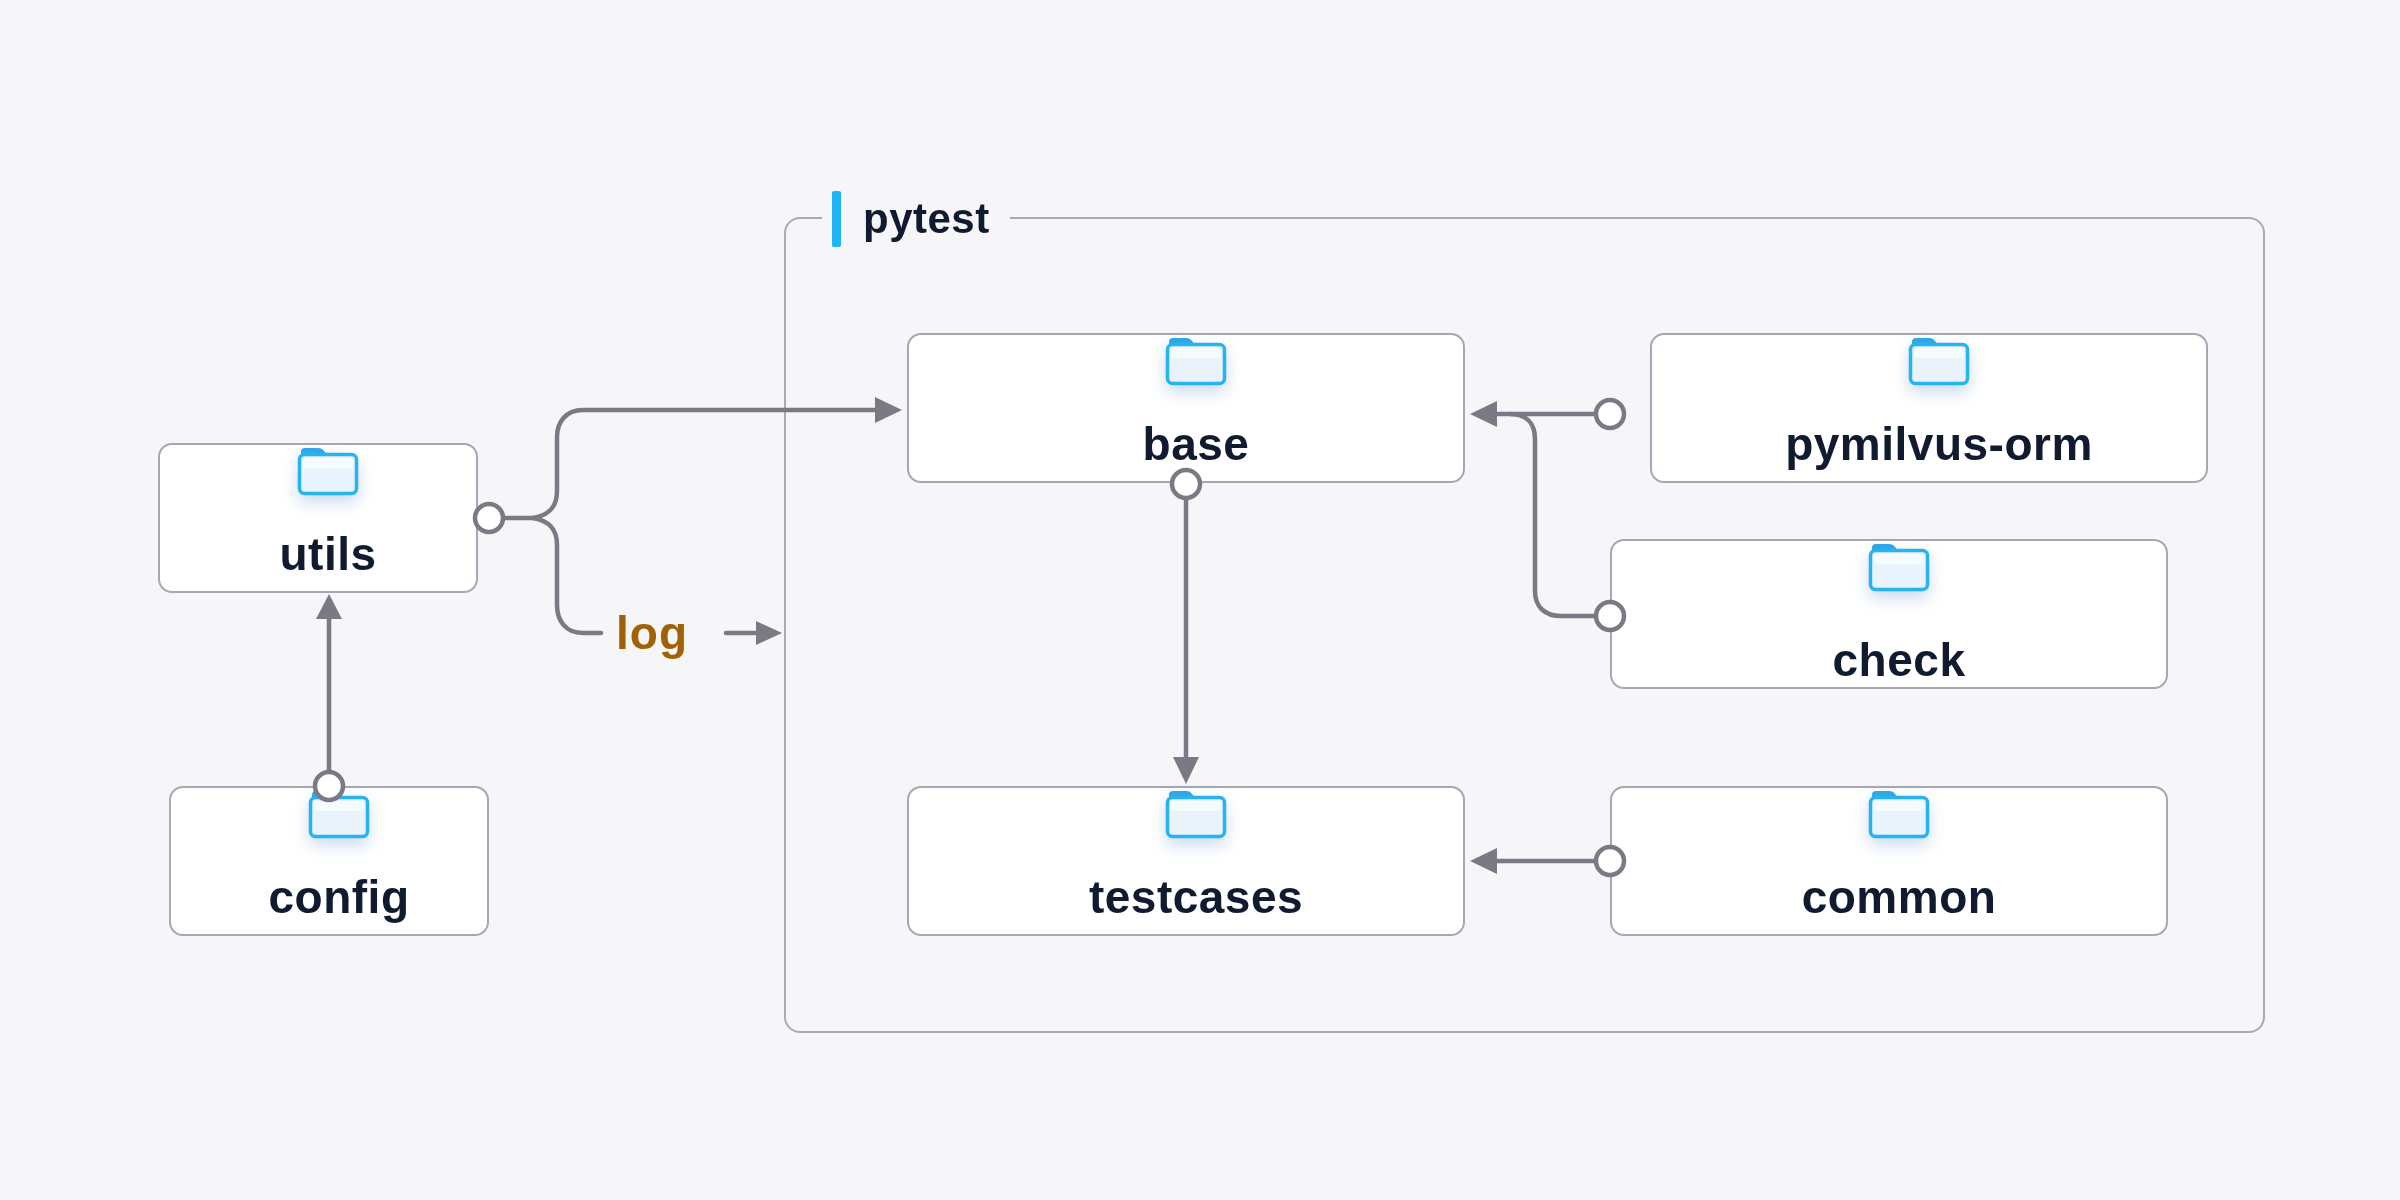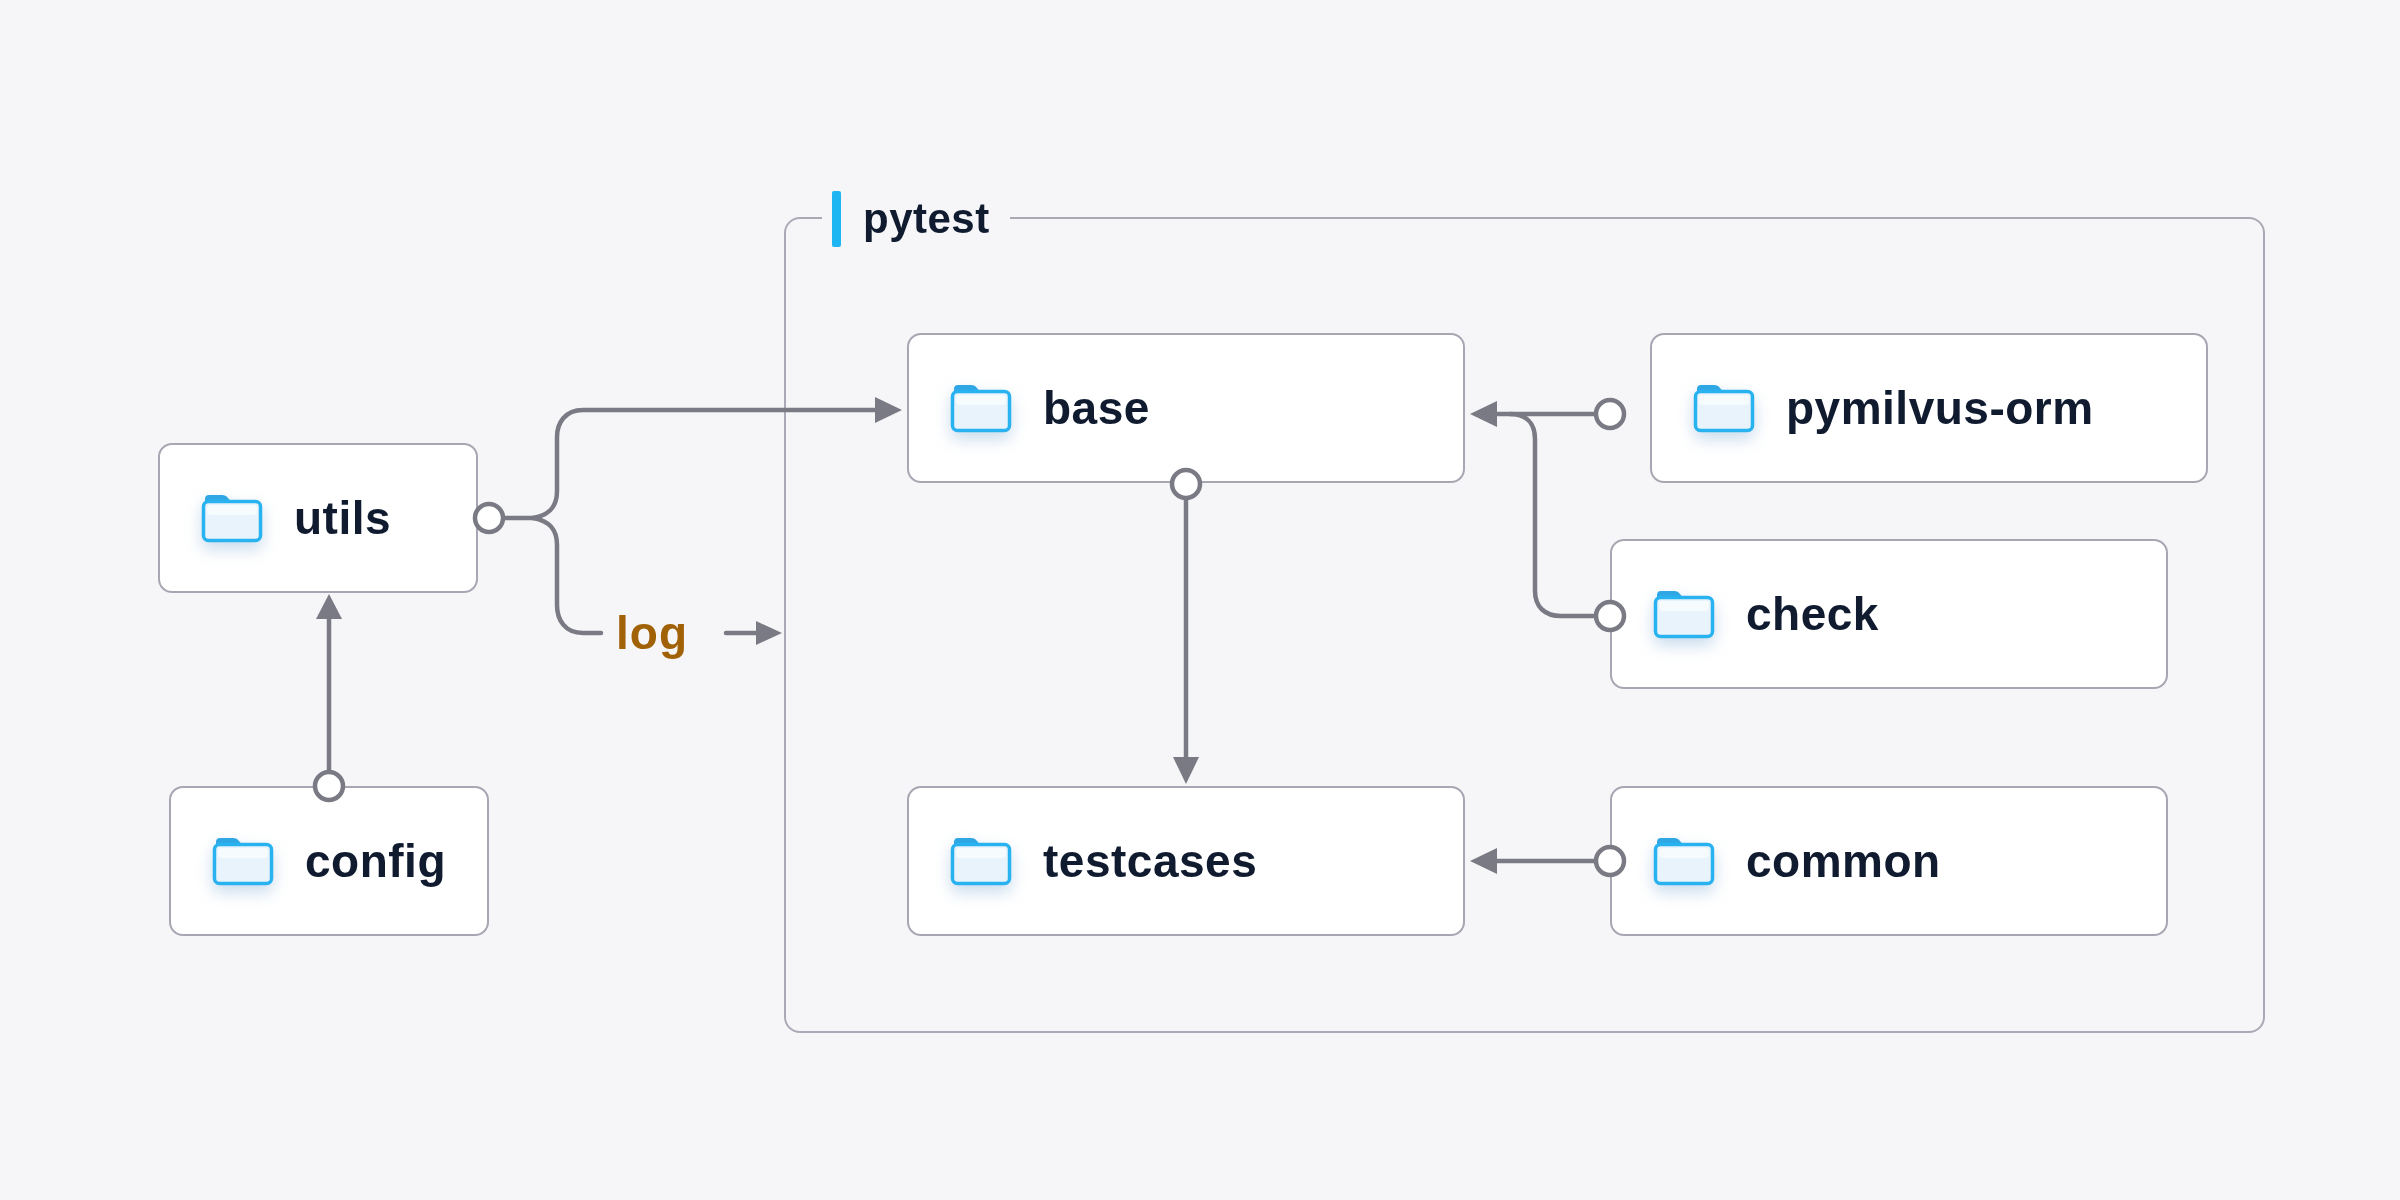--- a/index.html
+++ b/index.html
@@ -52,42 +52,43 @@
 
   
   .node{
     position:absolute;
     height:150px;
     background:#ffffff;
     border:2px solid #a6a7b3;
     border-radius:14px;
     display:flex;
     align-items:center;
-    padding-left:40px;
+    padding-left:20px;
     box-sizing:border-box;
     gap:30px;
     z-index:2;
+    flex-direction:column;
   }
   .node .node-label{
     font-size:46px;
     font-weight:700;
     color:#101b30;
     letter-spacing:0.5px;
     white-space:nowrap;
   }
   .node .folder{
     width:64px; height:52px;
     flex:0 0 auto;
     filter:drop-shadow(0 7px 8px rgba(60,130,190,0.28));
   }
   .n-utils    {left:144px;  top:443px; width:320px;}
   .n-config   {left:155px;  top:786px; width:320px;}
   .n-base     {left:893px;  top:333px; width:558px;}
   .n-pymilvus {left:1636px; top:333px; width:558px;}
-  .n-check    {left:1596px; top:539px; width:558px;}
+  .n-check    {left:1596px; top:539px; width:558px;justify-content:space-between;}
   .n-testcases{left:893px;  top:786px; width:558px;}
   .n-common   {left:1596px; top:786px; width:558px;}
 
   
   .wires{
     position:absolute;
     inset:0;
     width:2400px;
     height:1200px;
     z-index:4;

